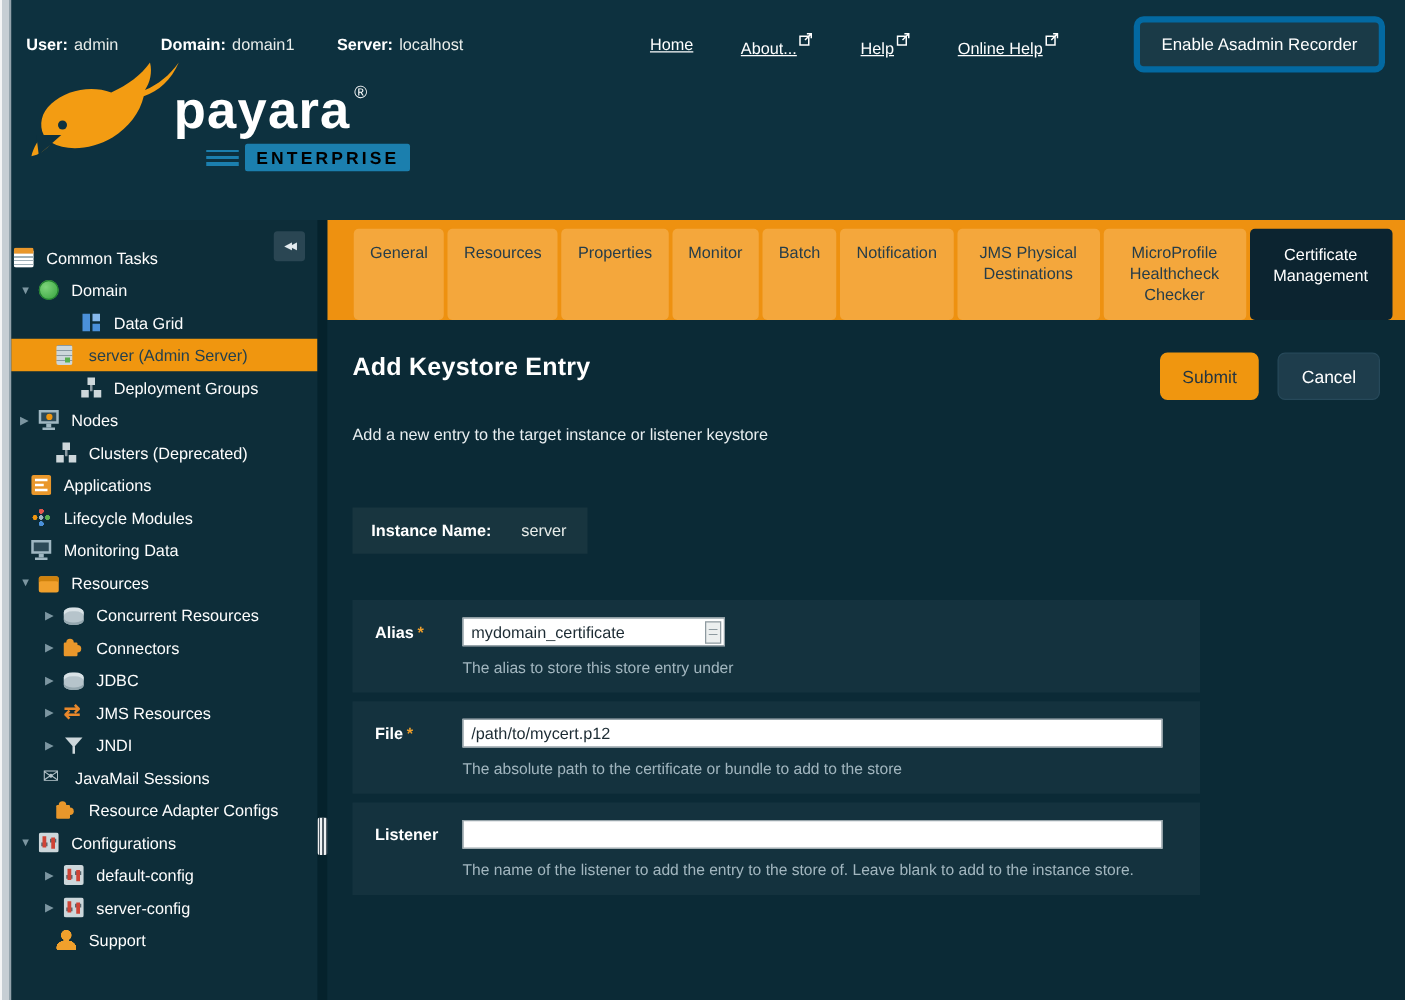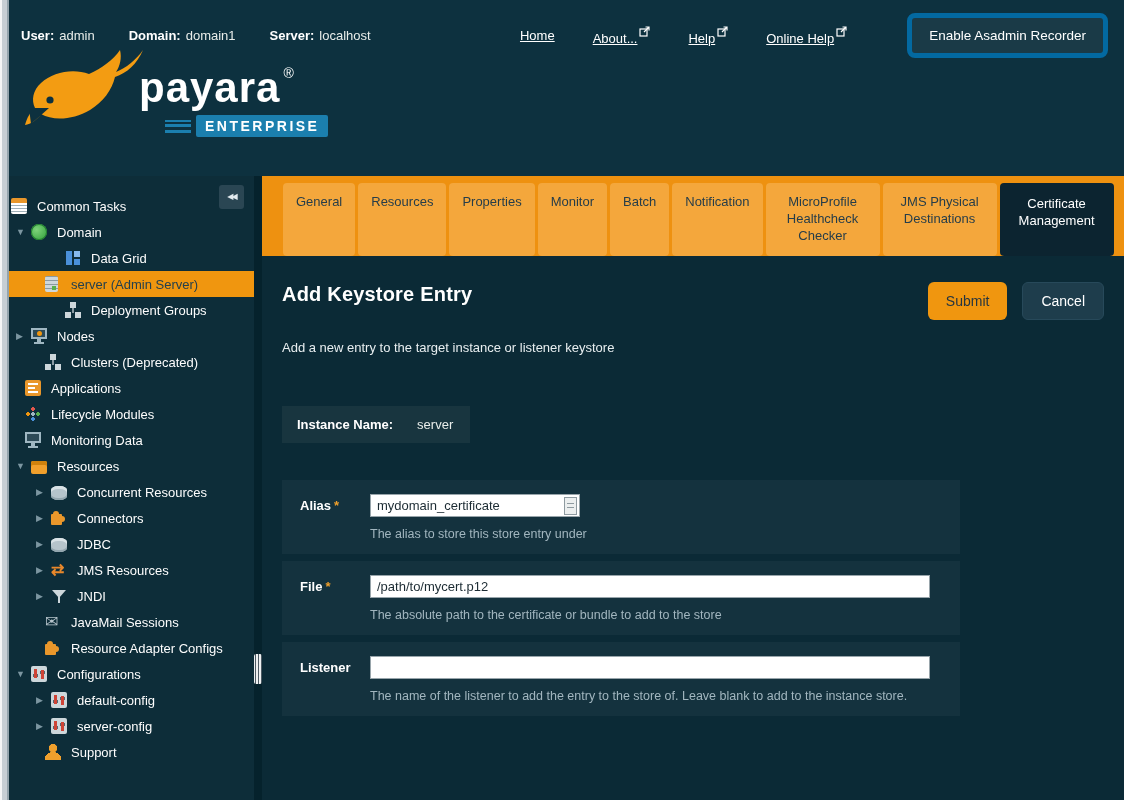--- a/index.html
+++ b/index.html
@@ -29,21 +29,21 @@
     border-radius:8px; padding:10px 17px; font-size:13.5px; cursor:pointer; font-family:inherit; }
 
   
   .logo{ position:absolute; left:16px; top:48px; display:flex; align-items:flex-start; }
   .brandcol{ margin-left:-14px; }
   .brand-row{ color:#fff; font-size:42px; font-weight:bold; letter-spacing:1px; line-height:1; margin-top:18px; }
   .brand-reg{ font-size:14px; vertical-align:24px; margin-left:3px; font-weight:normal; }
   .badge-row{ display:flex; align-items:center; margin-top:6px; margin-left:26px; }
   .badge-bars{ width:26px; height:13px; margin-right:5px;
     background:repeating-linear-gradient(0deg,#1b7fae 0 3px,transparent 3px 5.5px); }
-  .edition-badge{ background:#1b7fae; color:#ffffff; font-weight:bold; letter-spacing:2.5px;
+  .edition-badge{ background:#1b7fae; color:#000000; font-weight:bold; letter-spacing:2.5px;
     font-size:14px; padding:3px 9px; border-radius:2px; }
 
   
   .sidebar{ position:absolute; left:9px; top:176px; width:245px; bottom:0; background:#0d2d39; }
   .collapse-btn{ position:absolute; right:10px; top:9px; width:25px; height:24px; background:#2a4653;
     border-radius:3px; color:#e3ebef; text-align:center; line-height:23px; font-size:14px;
     letter-spacing:-2px; cursor:pointer; }
   .nav{ padding-top:17px; }
   .nav-item{ display:flex; align-items:center; height:26px; cursor:pointer; color:#fdfdfd; white-space:nowrap; }
   .nav-item.selected{ background:#f0960f; color:#24404d; font-weight:normal; }
@@ -266,21 +266,21 @@
       <div class="nav-item" style="padding-left: 26px;">
         <span class="arrow">▶</span>
         <span class="ic ic-arrows"></span>
         <span class="nav-label">JMS Resources</span>
       </div>
       <div class="nav-item" style="padding-left: 26px;">
         <span class="arrow">▶</span>
         <span class="ic ic-funnel"></span>
         <span class="nav-label">JNDI</span>
       </div>
-      <div class="nav-item" style="padding-left: 36px;">
+      <div class="nav-item" style="padding-left: 25px;">
         <span class="ic ic-mail"></span>
         <span class="nav-label">JavaMail Sessions</span>
       </div>
       <div class="nav-item" style="padding-left: 36px;">
         <span class="ic ic-puzzle"></span>
         <span class="nav-label">Resource Adapter Configs</span>
       </div>
       <div class="nav-item" style="padding-left: 6px;">
         <span class="arrow">▼</span>
         <span class="ic ic-sliders"></span>
@@ -308,22 +308,22 @@
 </div>
 
 <div class="main">
   <div class="tabstrip" id="tabstrip">
       <div class="tab">General</div>
       <div class="tab">Resources</div>
       <div class="tab">Properties</div>
       <div class="tab">Monitor</div>
       <div class="tab">Batch</div>
       <div class="tab">Notification</div>
+      <div class="tab">JMS Physical Destinations</div>
       <div class="tab">MicroProfile Healthcheck Checker</div>
-      <div class="tab">JMS Physical Destinations</div>
       <div class="tab active">Certificate Management</div>
     </div>
 
   <div class="content">
     <div class="page-head">
       <h1 class="page-title">Add Keystore Entry</h1>
       <div class="btns">
         <button class="btn btn-submit">Submit</button>
         <button class="btn btn-cancel">Cancel</button>
       </div>

